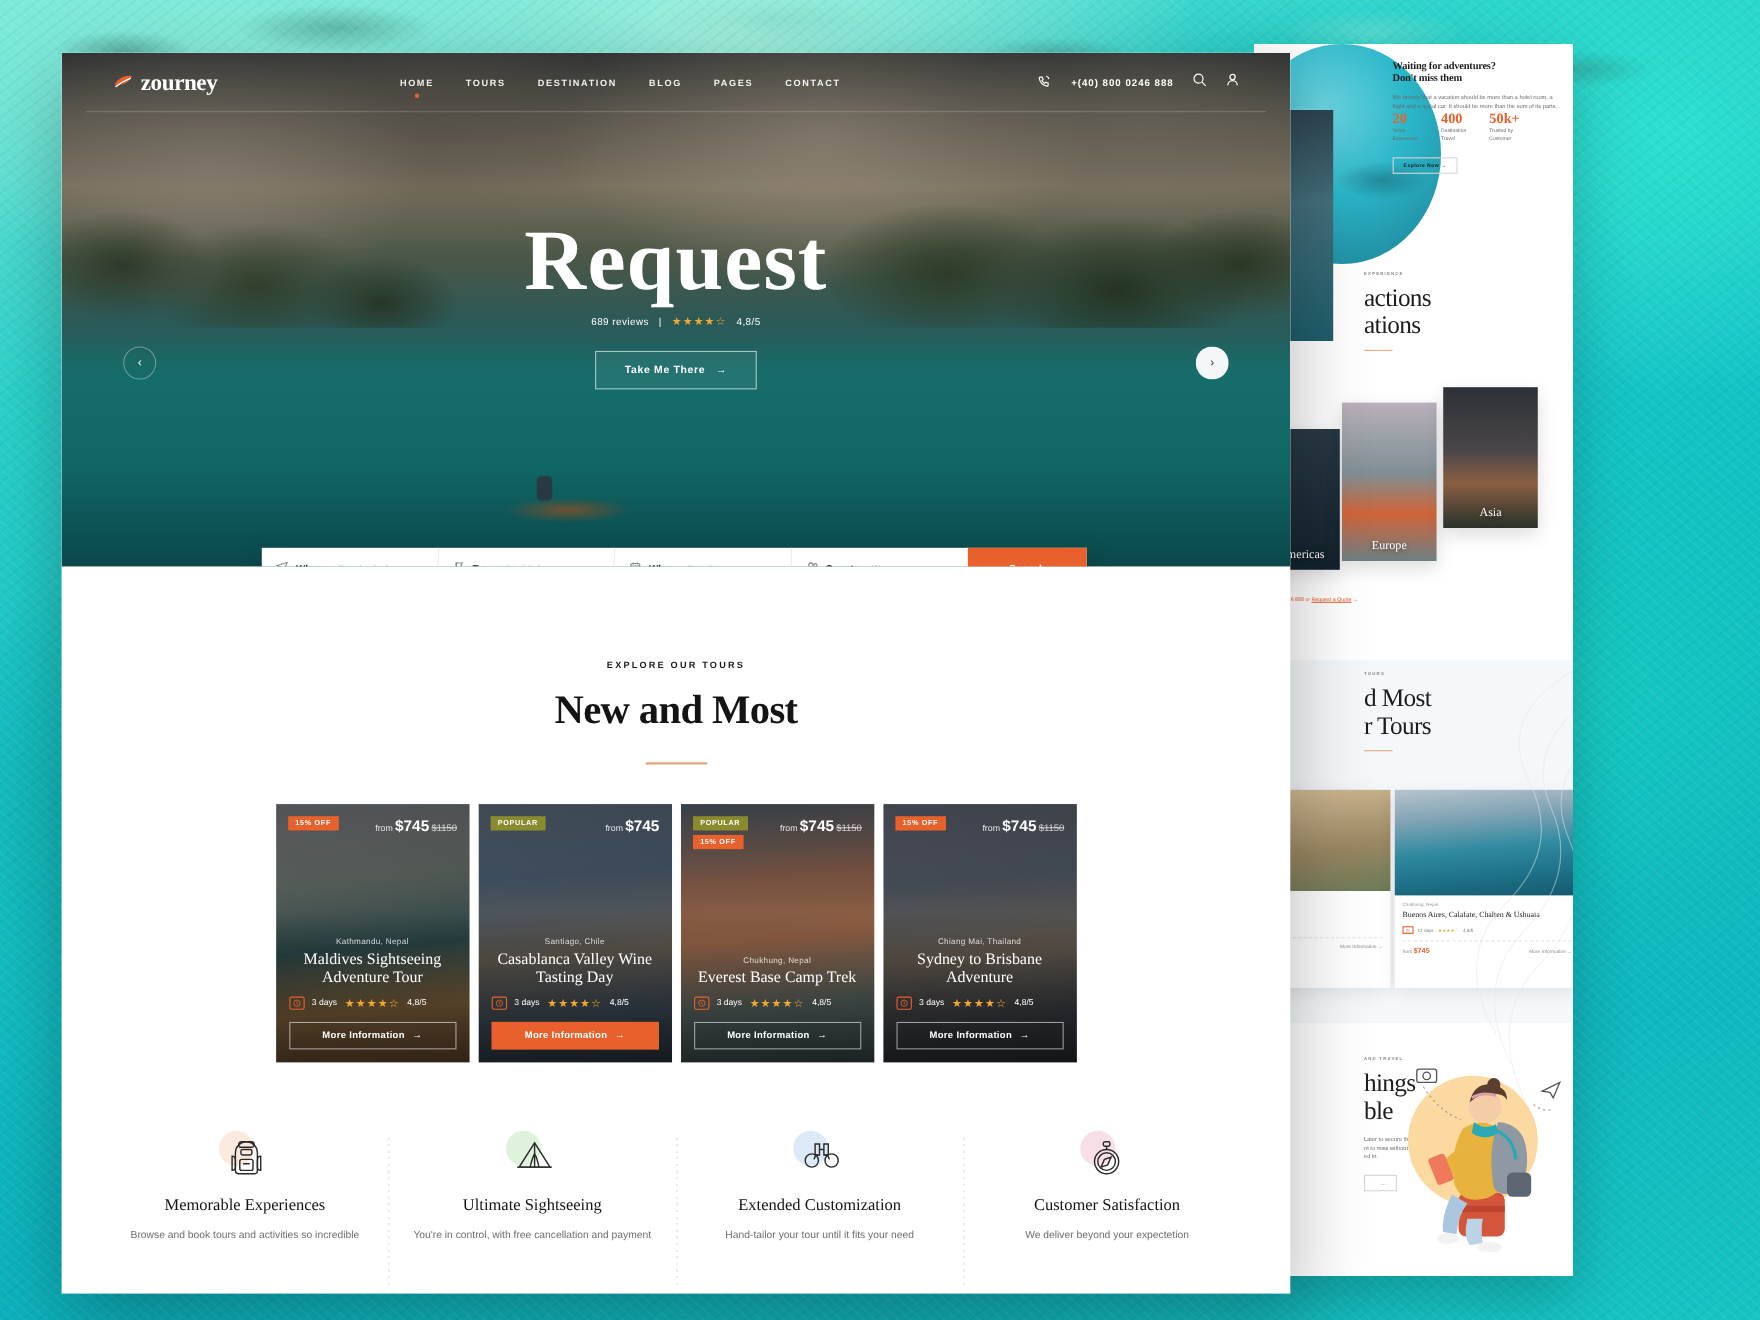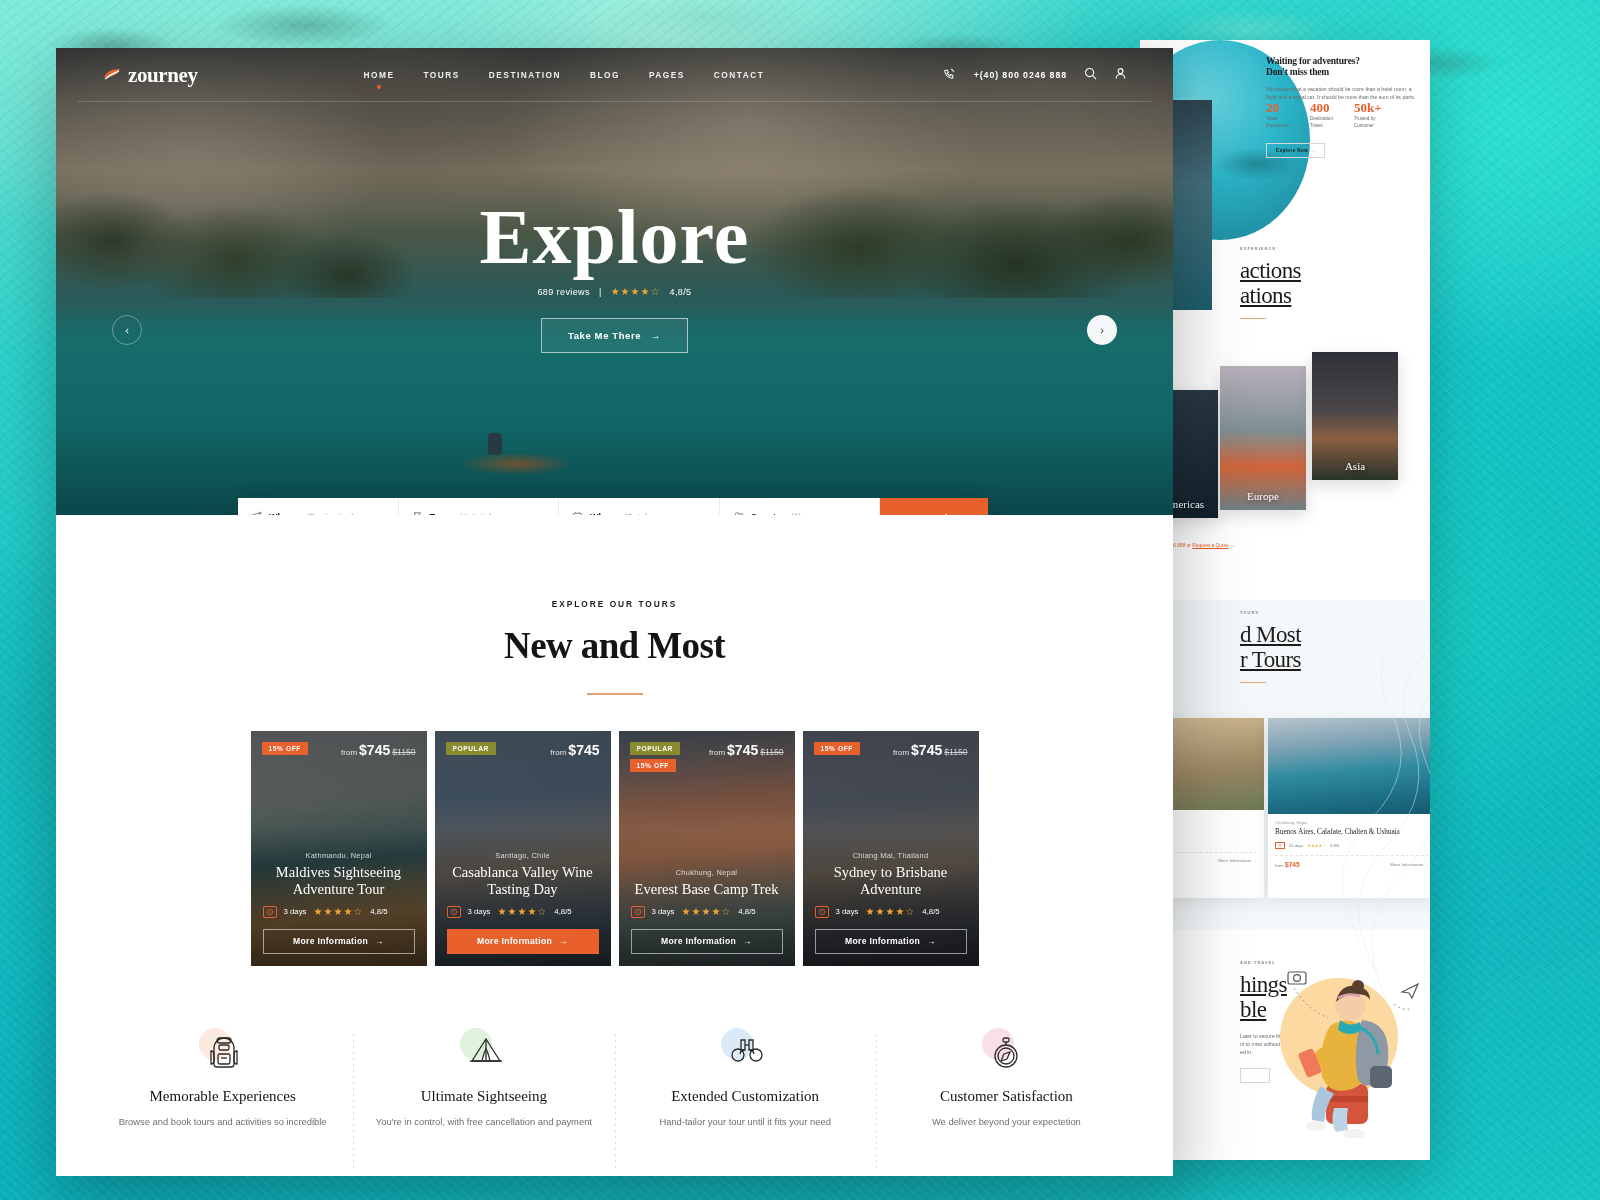--- a/index.html
+++ b/index.html
@@ -72,21 +72,21 @@
   .pv-h { font-family: "Liberation Serif", serif; font-weight: 700; font-size: 9.5px; line-height: 11px; letter-spacing: -.2px; }
   .pv-p { font-size: 5.2px; line-height: 8px; color: #6a6a6a; }
   .pv-stats { display: flex; gap: 21px; }
   .pv-stat-n { color: #e8612c; font-family: "Liberation Serif", serif; font-weight: 700; font-size: 13px; line-height: 14px; }
   .pv-stat-l { font-size: 4.6px; line-height: 7px; color: #6a6a6a; }
   .pv-btn {
     display: inline-block; border: 1px solid #d6d6d6; padding: 4px 9px;
     font-size: 4.6px; font-weight: 700; letter-spacing: .4px;
   }
   .pv-eyebrow { font-size: 3.9px; letter-spacing: 1.1px; font-weight: 700; color: #888; }
-  .pv-bigh { font-family: "Liberation Serif", serif; font-size: 23px; line-height: 25px; letter-spacing: -.6px; text-decoration: underline; }
+  .pv-bigh { font-family: "Liberation Serif", serif; font-size: 23px; line-height: 25px; letter-spacing: -.6px; }
   .pv-rule { width: 26px; height: 1px; background: #e8a87c; }
   .pv-dcard { position: absolute; overflow: hidden; box-shadow: 0 6px 16px rgba(0,0,0,.14); }
   .pv-dlabel { position: absolute; left: 0; right: 0; bottom: 8px; text-align: center;
     color: #fff; font-family: "Liberation Serif", serif; font-size: 11px; text-shadow: 0 1px 4px rgba(0,0,0,.5); }
   .pv-contact { font-size: 4.8px; color: #e8612c; }
   .pv-contact u { color: #e8612c; }
   .pv-section2 { position: absolute; left: 0; top: 560px; width: 290px; height: 330px; background: #f5f8fa; }
   .pv-tcard { position: absolute; background: #fff; box-shadow: 0 5px 16px rgba(0,0,0,.09); }
   .pv-tcard-img { height: 58px; }
   .pv-tcard-body { padding: 6px 7px 7px; }
@@ -460,21 +460,21 @@
     </nav>
 
     <div class="arrow-nav arrow-prev">
       <span>‹</span>
     </div>
     <div class="arrow-nav arrow-next">
       <span>›</span>
     </div>
 
     <div class="hero-content">
-      <h1 class="hero-title">Explore</h1>
+      <h1 class="hero-title">Request</h1>
       <div class="hero-rating">
         <span>689 reviews</span>
         <span>|</span>
         <span class="stars">★★★★☆</span>
         <span>4,8/5</span>
       </div>
       <a class="hero-btn">
         <span>Take Me There</span>
         &nbsp;&nbsp;<span>→</span>
       </a>

